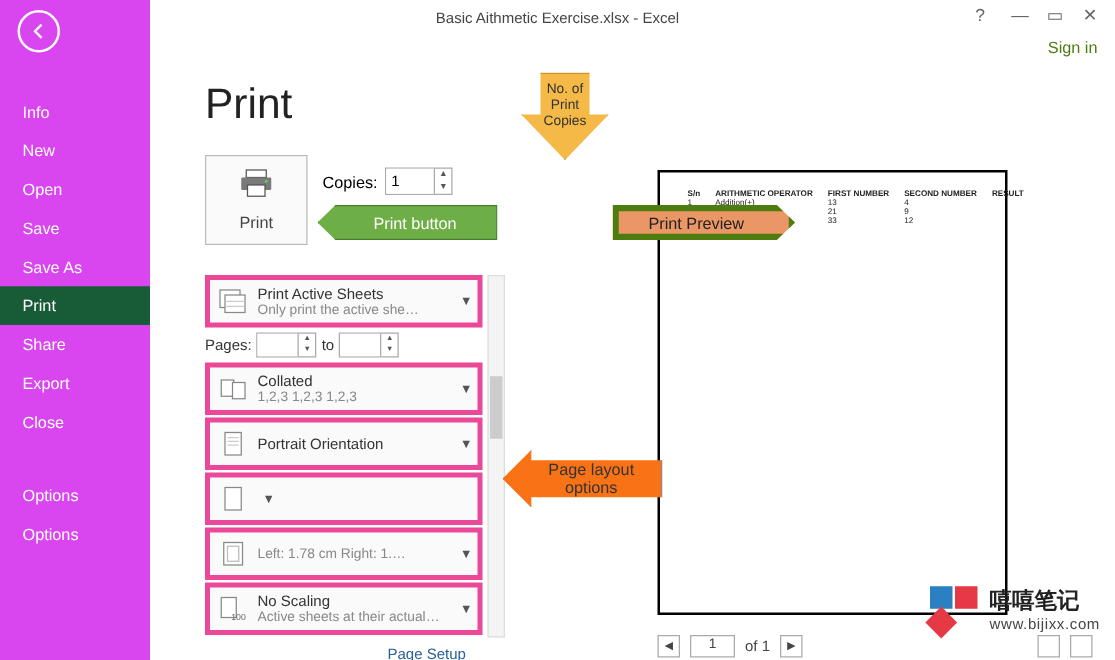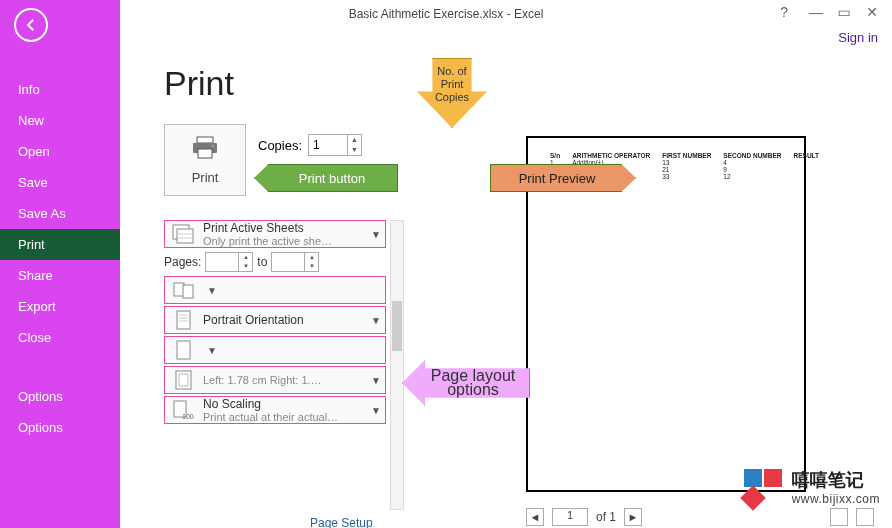--- a/index.html
+++ b/index.html
@@ -2,21 +2,21 @@
 <html><head>
 <meta charset="utf-8">
 <style>
 * { margin: 0; padding: 0; box-sizing: border-box; font-family: "Segoe UI", Arial, sans-serif; }
 body { width: 892px; height: 528px; background: #fff; overflow: hidden; position: relative; }
 
 .titlebar { height: 28px; display: flex; justify-content: center; align-items: center; font-size: 12px; color: #444; position: relative; }
 .titlebar .ctrls { position: absolute; right: 6px; top: 4px; display: flex; gap: 0; align-items: center; }
 .titlebar .ctrls span { width: 28px; text-align: center; font-size: 14px; color: #666; cursor: default; }
 .titlebar .help { position: absolute; right: 104px; top: 4px; font-size: 14px; color: #666; }
-.signin { position: absolute; right: 14px; top: 30px; font-size: 13px; color: #4c1d95; }
+.signin { position: absolute; right: 14px; top: 30px; font-size: 13px; color: #4d7c0f; }
 
 .sidebar { position: absolute; left: 0; top: 0; width: 120px; height: 528px; background: #d946ef; color: #fff; }
 .back-circle { width: 34px; height: 34px; border: 2px solid #fff; border-radius: 50%; margin: 8px 0 0 14px; display: flex; align-items: center; justify-content: center; }
 .back-circle svg { width: 18px; height: 18px; }
 .menu { margin-top: 32px; }
 .menu-item { padding: 8px 18px; font-size: 13px; cursor: default; }
 .menu-item.sel { background: #185c37; }
 .menu-gap { height: 28px; }
 
 .main { position: absolute; left: 120px; top: 40px; width: 772px; height: 488px; }
@@ -26,21 +26,21 @@
 .print-tile { position: absolute; left: 44px; top: 84px; width: 82px; height: 72px; border: 1px solid #bbb; background: #fafafa; display: flex; flex-direction: column; align-items: center; justify-content: center; gap: 6px; }
 .print-tile .lbl { font-size: 13px; color: #444; }
 
 .copies { position: absolute; left: 138px; top: 94px; display: flex; align-items: center; gap: 6px; font-size: 13px; }
 .copies .spin { width: 54px; height: 22px; border: 1px solid #aaa; display: flex; }
 .copies .spin input { width: 38px; border: none; font-size: 12px; padding-left: 4px; }
 .copies .spinbtns { width: 16px; display: flex; flex-direction: column; border-left: 1px solid #aaa; }
 .copies .spinbtns div { flex: 1; font-size: 7px; text-align: center; line-height: 10px; color: #555; }
 
 .settings { position: absolute; left: 44px; top: 180px; width: 222px; }
-.setting-row { height: 28px; border: 1px solid #ec4899; background: #fafafa; display: flex; align-items: center; margin-bottom: 2px; position: relative; }
+.setting-row { height: 42px; border: 4px solid #ec4899; background: #fafafa; display: flex; align-items: center; margin-bottom: 2px; position: relative; }
 .setting-row .ico { width: 38px; display: flex; align-items: center; justify-content: center; }
 .setting-row .txt { flex: 1; overflow: hidden; }
 .setting-row .t1 { font-size: 12px; color: #333; white-space: nowrap; overflow: hidden; text-overflow: ellipsis; }
 .setting-row .t2 { font-size: 11px; color: #888; white-space: nowrap; overflow: hidden; text-overflow: ellipsis; }
 .setting-row .dd { width: 18px; text-align: center; font-size: 10px; color: #555; }
 
 .pages-row { display: flex; align-items: center; gap: 4px; font-size: 12px; color: #333; margin-bottom: 2px; height: 24px; }
 .pages-row .pin { width: 48px; height: 20px; border: 1px solid #aaa; display: flex; }
 .pages-row .pin input { width: 32px; border: none; font-size: 11px; padding-left: 3px; }
 .pages-row .pin .sb { width: 16px; border-left: 1px solid #aaa; display: flex; flex-direction: column; }
@@ -62,23 +62,23 @@
 .zoom-right { position: absolute; right: 18px; top: 468px; display: flex; gap: 8px; }
 .zoom-right .ico { width: 18px; height: 18px; border: 1px solid #aaa; }
 
 
 .callout { position: absolute; font-size: 12px; color: #333; text-align: center; display: flex; align-items: flex-start; justify-content: center; }
 .callout.yellow { left: 296px; top: 18px; width: 72px; height: 72px; }
 .callout.yellow .arrow-down { width: 70px; height: 70px; background: #f5b947; border: 1px solid #c08a20; clip-path: polygon(22% 0, 78% 0, 78% 48%, 100% 48%, 50% 100%, 0 48%, 22% 48%); display: flex; align-items: flex-start; justify-content: center; padding-top: 6px; font-size: 11px; line-height: 13px; }
 .callout.green { left: 134px; top: 124px; width: 144px; height: 30px; }
 .callout.green .arrow-left { width: 144px; height: 28px; background: #6eae46; border: 1px solid #4a7a2e; color: #fff; clip-path: polygon(14% 0, 100% 0, 100% 100%, 14% 100%, 14% 120%, 0 50%, 14% -20%); display: flex; align-items: center; justify-content: center; padding-left: 12px; font-size: 13px; }
 .callout.orange { left: 370px; top: 124px; width: 146px; height: 30px; }
-.callout.orange .arrow-right { width: 146px; height: 28px; background: #ea9667; border: 1px solid #4d7c0f; clip-path: polygon(0 0, 86% 0, 86% -20%, 100% 50%, 86% 120%, 86% 100%, 0 100%); display: flex; align-items: center; justify-content: center; padding-right: 12px; font-size: 13px; color: #222; }
+.callout.orange .arrow-right { width: 146px; height: 28px; background: #ea9667; border: 5px solid #4d7c0f; clip-path: polygon(0 0, 86% 0, 86% -20%, 100% 50%, 86% 120%, 86% 100%, 0 100%); display: flex; align-items: center; justify-content: center; padding-right: 12px; font-size: 13px; color: #222; }
 .callout.blue { left: 282px; top: 320px; width: 128px; height: 48px; }
-.callout.blue .arrow-left2 { width: 128px; height: 46px; background: #f0abfc; border: 1px solid #6a8fb0; clip-path: polygon(18% 18%, 100% 18%, 100% 82%, 18% 82%, 18% 100%, 0 50%, 18% 0); display: flex; align-items: center; justify-content: center; padding-left: 14px; font-size: 16px; line-height: 14px; }
+.callout.blue .arrow-left2 { width: 128px; height: 46px; background: #f97316; border: 1px solid #6a8fb0; clip-path: polygon(18% 18%, 100% 18%, 100% 82%, 18% 82%, 18% 100%, 0 50%, 18% 0); display: flex; align-items: center; justify-content: center; padding-left: 14px; font-size: 13px; line-height: 14px; }
 
 .watermark { position: absolute; right: 12px; bottom: 22px; display: flex; align-items: center; gap: 6px; }
 .watermark .logo { width: 42px; height: 36px; position: relative; }
 .watermark .logo .sq { position: absolute; width: 18px; height: 18px; }
 .watermark .logo .sq1 { left: 0; top: 0; background: #2b7fc3; }
 .watermark .logo .sq2 { left: 20px; top: 0; background: #e63946; }
 .watermark .logo .sq3 { left: 0; top: 20px; background: #e63946; transform: rotate(45deg); }
 .watermark .txtcn { font-size: 18px; font-weight: bold; color: #222; }
 .watermark .url { font-size: 12px; color: #444; letter-spacing: 0.5px; }
 </style>
@@ -180,20 +180,24 @@
         </div>
     </div>
 
     <div class="setting-row">
       <div class="ico">
           <svg width="24" height="20">
             <rect x="2" y="3" width="10" height="13" fill="#fff" stroke="#888"></rect>
             <rect x="11" y="5" width="10" height="13" fill="#fff" stroke="#888"></rect>
           </svg>
         </div>
+      <div class="txt">
+          <div class="t1">Collated</div>
+          <div class="t2">1,2,3   1,2,3   1,2,3</div>
+        </div>
       <div class="dd">▼</div>
     </div>
 
     <div class="setting-row">
       <div class="ico">
           <svg width="20" height="22">
             <rect x="3" y="2" width="13" height="18" fill="#fff" stroke="#888"></rect>
             <line x1="5" y1="6" x2="14" y2="6" stroke="#ccc"></line>
             <line x1="5" y1="9" x2="14" y2="9" stroke="#ccc"></line>
             <line x1="5" y1="12" x2="14" y2="12" stroke="#ccc"></line>
@@ -229,21 +233,21 @@
 
     <div class="setting-row">
       <div class="ico">
           <svg width="24" height="22">
             <rect x="2" y="2" width="12" height="16" fill="#fff" stroke="#888"></rect>
             <text x="10" y="20" font-size="7" fill="#666">100</text>
           </svg>
         </div>
       <div class="txt">
           <div class="t1">No Scaling</div>
-          <div class="t2">Print actual at their actual…</div>
+          <div class="t2">Active sheets at their actual…</div>
         </div>
       <div class="dd">▼</div>
     </div>
   </div>
 
   <div class="vscroll">
       <div class="thumb"></div>
     </div>
 
   <div class="page-setup-link">Page Setup</div>

